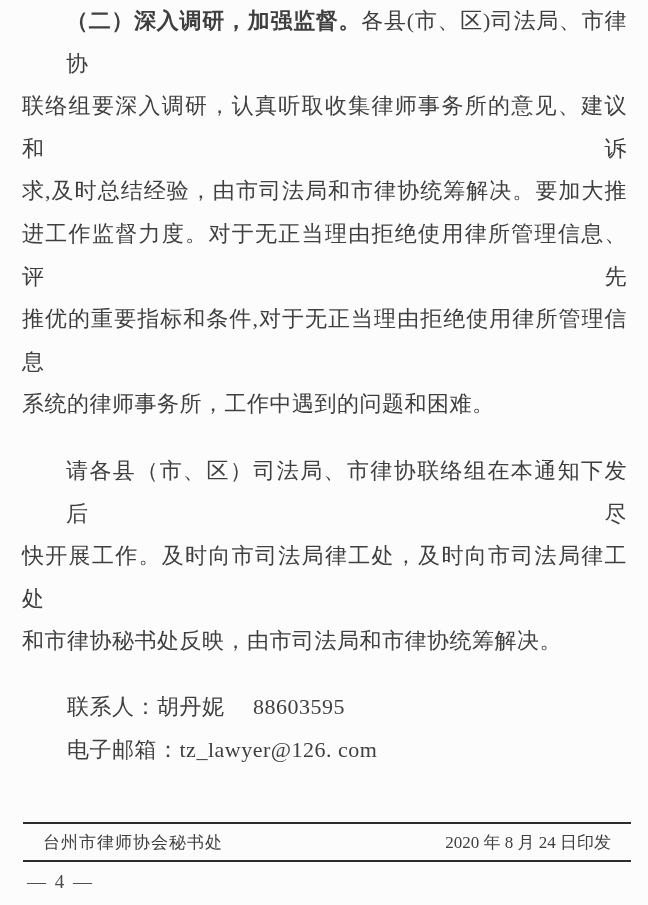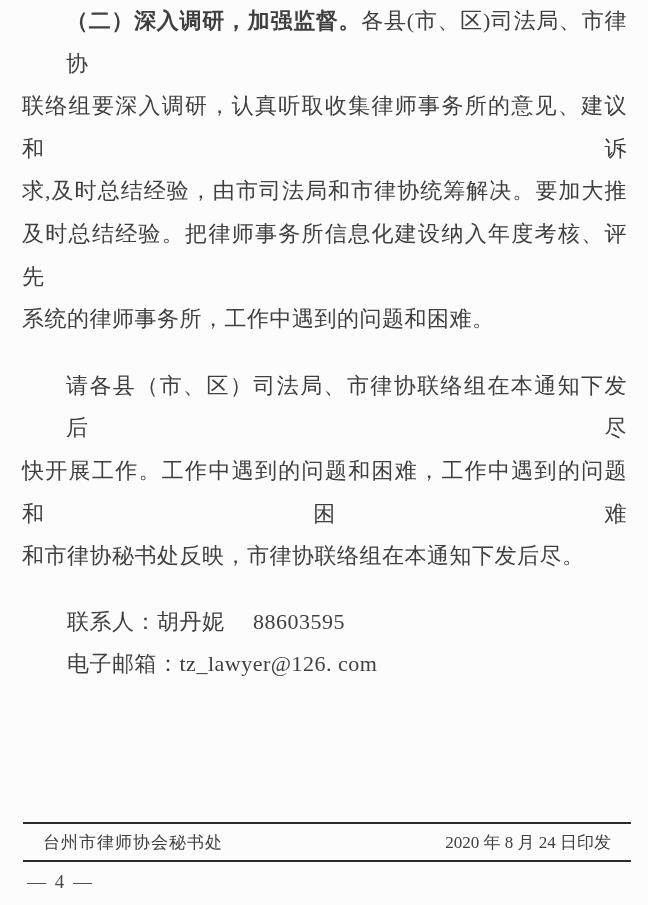--- a/index.html
+++ b/index.html
@@ -80,28 +80,29 @@
 </head>
 <body>
 
 <div class="page">
   <div class="content">
 
     <div class="para para1">
       <div class="line j indent"><span class="bold">（二）深入调研，加强监督。</span><span>各县(市、区)司法局、市律协</span></div>
       <div class="line j">联络组要深入调研，认真听取收集律师事务所的意见、建议和诉</div>
       <div class="line j">求,及时总结经验，由市司法局和市律协统筹解决。要加大推</div>
-      <div class="line j">及时总结经验。把律师事务所信息化建设纳入年度考核、评先</div>
+      <div class="line j">进工作监督力度。对于无正当理由拒绝使用律所管理信息、评先</div>
+      <div class="line j">推优的重要指标和条件,对于无正当理由拒绝使用律所管理信息</div>
       <div class="line">系统的律师事务所，工作中遇到的问题和困难。</div>
     </div>
 
     <div class="para para2">
       <div class="line j indent">请各县（市、区）司法局、市律协联络组在本通知下发后尽</div>
-      <div class="line j">快开展工作。工作中遇到的问题和困难，工作中遇到的问题和困难</div>
-      <div class="line">和市律协秘书处反映，市律协联络组在本通知下发后尽。</div>
+      <div class="line j">快开展工作。及时向市司法局律工处，及时向市司法局律工处</div>
+      <div class="line">和市律协秘书处反映，由市司法局和市律协统筹解决。</div>
     </div>
 
     <div class="contact-block">
       <div class="line">联系人：胡丹妮　 88603595</div>
       <div class="line">电子邮箱：tz_lawyer@126. com</div>
     </div>
 
   </div>
 
   <div class="footer-band">

